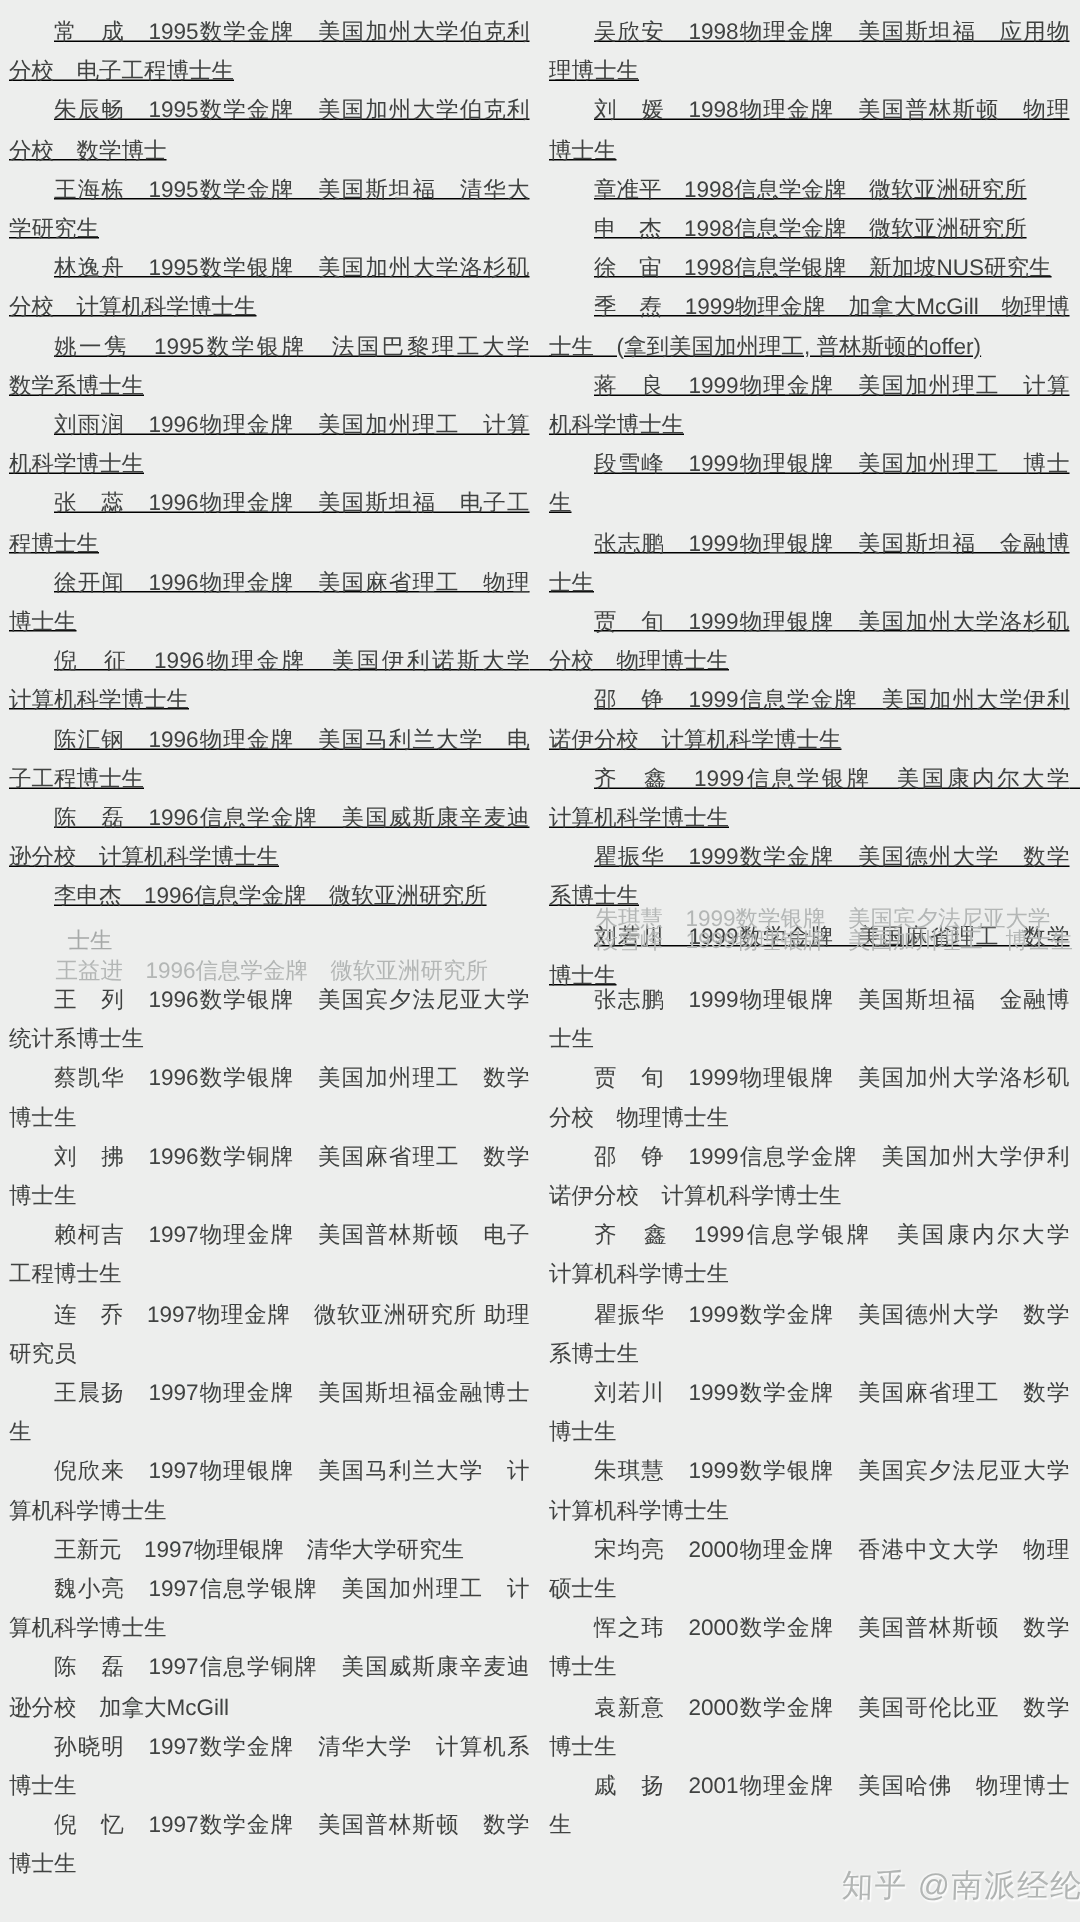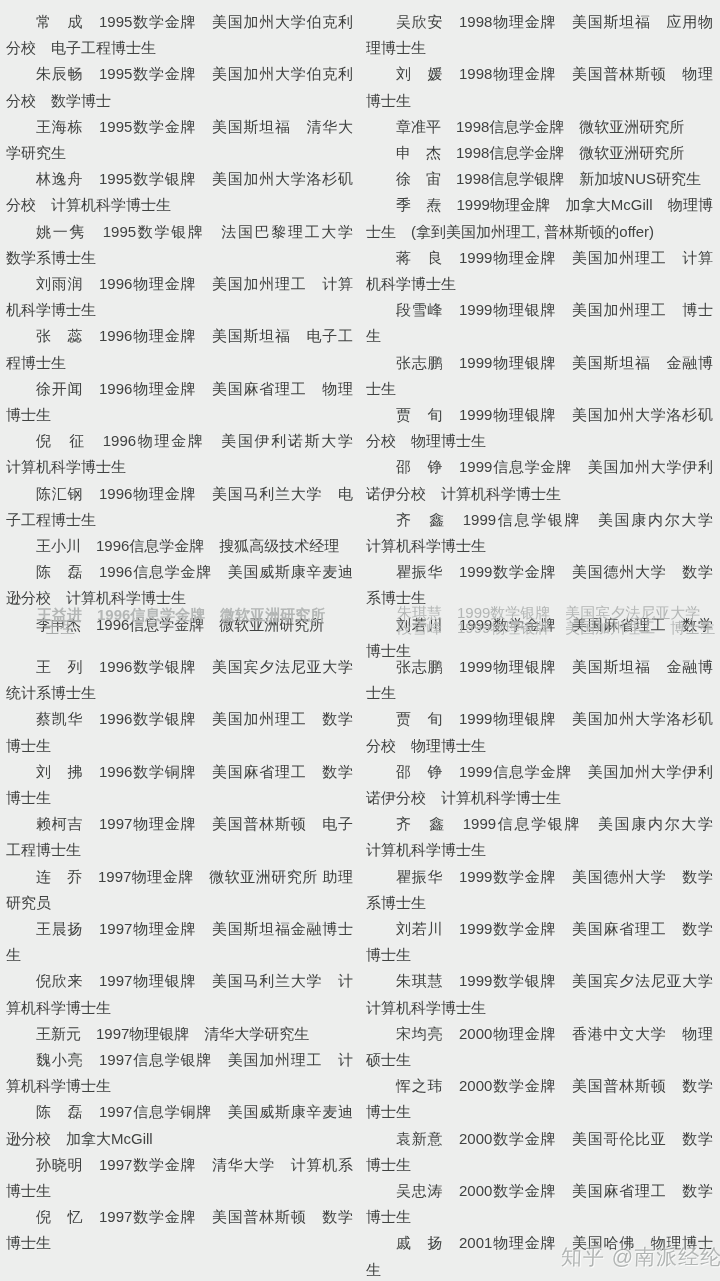--- a/index.html
+++ b/index.html
@@ -14,42 +14,42 @@
     width:720px; height:1281px;
     display:flex;
     overflow:hidden;
   }
   .col {
     position:relative;
     width:360px;
     box-sizing:border-box;
     padding:9px 7px 0 6px;
   }
-  .half-top { height:645px; overflow:visible; }
+  .half-top { height:645px; overflow:visible;text-decoration:underline; }
   .half-bottom { }
   .entry {
     margin:0;
     font-size:15px;
     line-height:26.2px;
     color:#404241;
     text-align:justify;
     text-align-last:left;
     text-indent:2em;
     word-break:break-all;
   }
   .ghost {
     position:absolute;
     font-size:15px;
     line-height:18px;
     color:#b3b6b5;
     white-space:nowrap;
     pointer-events:none;
   }
   .ghost-left-stub  { left:6px;  top:619px; color:#a6a9a8;margin-left:39px; }
-  .ghost-left-line  { left:37px; top:606px;font-weight:bold; }
+  .ghost-left-line  { left:37px; top:639px; }
   .ghost-right-1    { left:37px; top:619px; }
   .ghost-right-2    { left:37px; top:604px; }
   .watermark {
     position:absolute;
     top:1243px;
     right:-2px;
     font-size:21px;
     letter-spacing:1px;
     color:rgba(130,134,133,0.58);
     text-shadow:1px 1px 1px rgba(255,255,255,0.95), -1px -1px 1px rgba(255,255,255,0.45);
@@ -68,21 +68,20 @@
         <p class="entry">常　成　1995数学金牌　美国加州大学伯克利分校　电子工程博士生</p>
         <p class="entry">朱辰畅　1995数学金牌　美国加州大学伯克利分校　数学博士</p>
         <p class="entry">王海栋　1995数学金牌　美国斯坦福　清华大学研究生</p>
         <p class="entry">林逸舟　1995数学银牌　美国加州大学洛杉矶分校　计算机科学博士生</p>
         <p class="entry">姚一隽　1995数学银牌　法国巴黎理工大学　数学系博士生</p>
         <p class="entry">刘雨润　1996物理金牌　美国加州理工　计算机科学博士生</p>
         <p class="entry">张　蕊　1996物理金牌　美国斯坦福　电子工程博士生</p>
         <p class="entry">徐开闻　1996物理金牌　美国麻省理工　物理博士生</p>
         <p class="entry">倪　征　1996物理金牌　美国伊利诺斯大学　计算机科学博士生</p>
         <p class="entry">陈汇钢　1996物理金牌　美国马利兰大学　电子工程博士生</p>
-        <p class="entry">王小川　1996信息学金牌　搜狐高级技术经理</p>
         <p class="entry">陈　磊　1996信息学金牌　美国威斯康辛麦迪逊分校　计算机科学博士生</p>
         <p class="entry">李申杰　1996信息学金牌　微软亚洲研究所</p>
       </div>
     <span class="ghost ghost-left-stub">士生</span>
     <span class="ghost ghost-left-line">王益进　1996信息学金牌　微软亚洲研究所</span>
     <div class="half-bottom">
         <p class="entry">王　列　1996数学银牌　美国宾夕法尼亚大学　统计系博士生</p>
         <p class="entry">蔡凯华　1996数学银牌　美国加州理工　数学博士生</p>
         <p class="entry">刘　拂　1996数学铜牌　美国麻省理工　数学博士生</p>
         <p class="entry">赖柯吉　1997物理金牌　美国普林斯顿　电子工程博士生</p>
@@ -120,20 +119,19 @@
         <p class="entry">张志鹏　1999物理银牌　美国斯坦福　金融博士生</p>
         <p class="entry">贾　旬　1999物理银牌　美国加州大学洛杉矶分校　物理博士生</p>
         <p class="entry">邵　铮　1999信息学金牌　美国加州大学伊利诺伊分校　计算机科学博士生</p>
         <p class="entry">齐　鑫　1999信息学银牌　美国康内尔大学　计算机科学博士生</p>
         <p class="entry">瞿振华　1999数学金牌　美国德州大学　数学系博士生</p>
         <p class="entry">刘若川　1999数学金牌　美国麻省理工　数学博士生</p>
         <p class="entry">朱琪慧　1999数学银牌　美国宾夕法尼亚大学　计算机科学博士生</p>
         <p class="entry">宋均亮　2000物理金牌　香港中文大学　物理硕士生</p>
         <p class="entry">恽之玮　2000数学金牌　美国普林斯顿　数学博士生</p>
         <p class="entry">袁新意　2000数学金牌　美国哥伦比亚　数学博士生</p>
-        <p class="entry">吴忠涛　2000数学金牌　美国麻省理工　数学博士生</p>
         <p class="entry">戚　扬　2001物理金牌　美国哈佛　物理博士生</p>
       </div>
   </div>
 
   <div class="watermark">知乎 @南派经纶</div>
 
 </div>
 
 </body></html>

